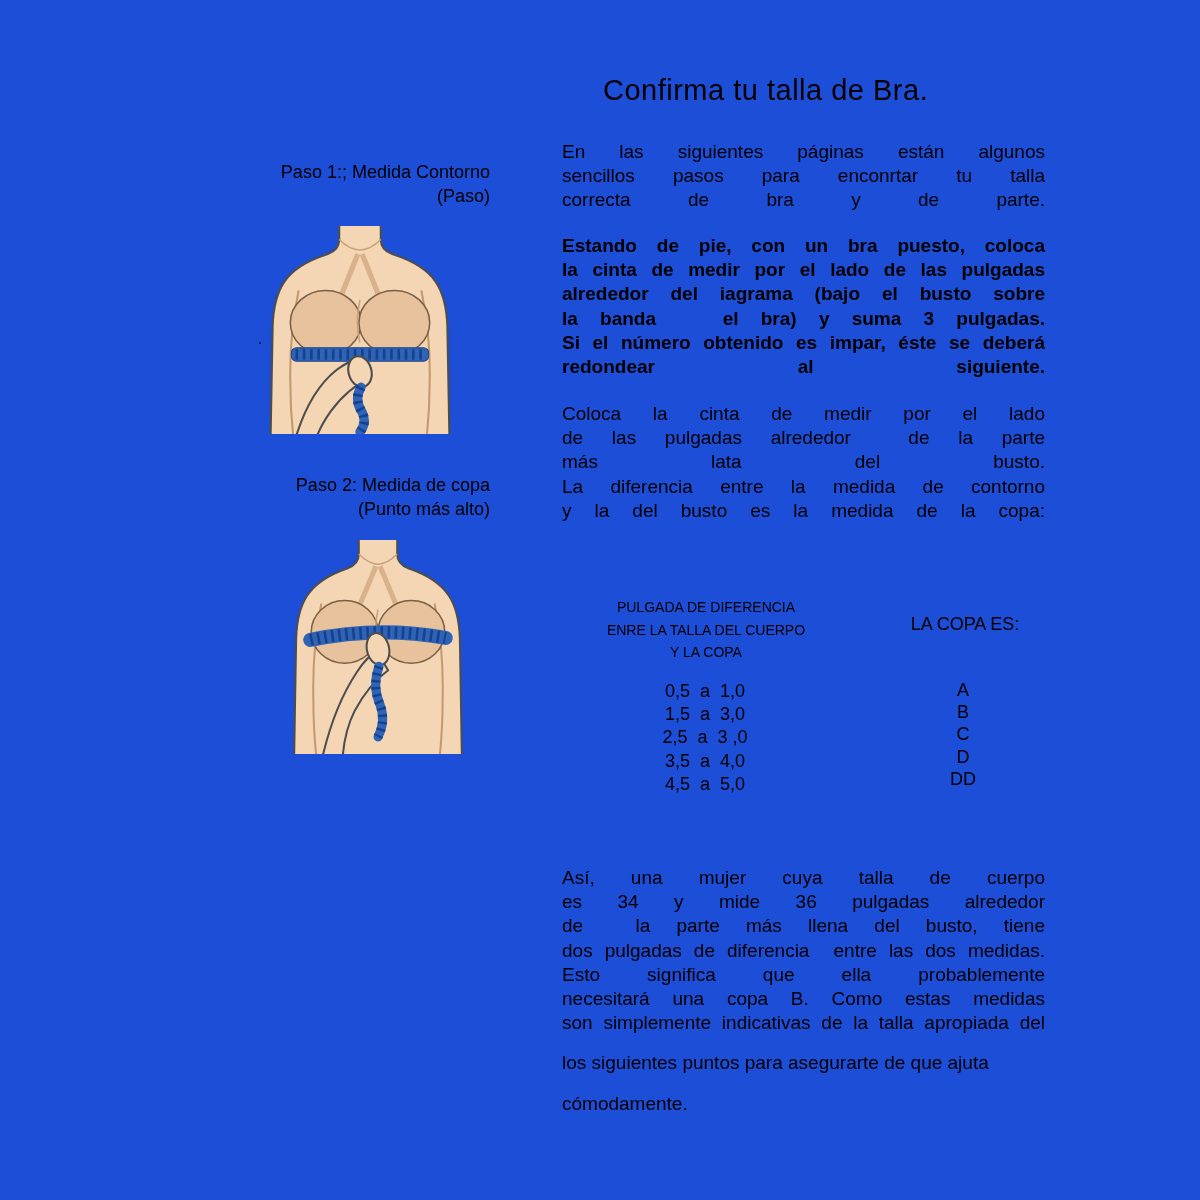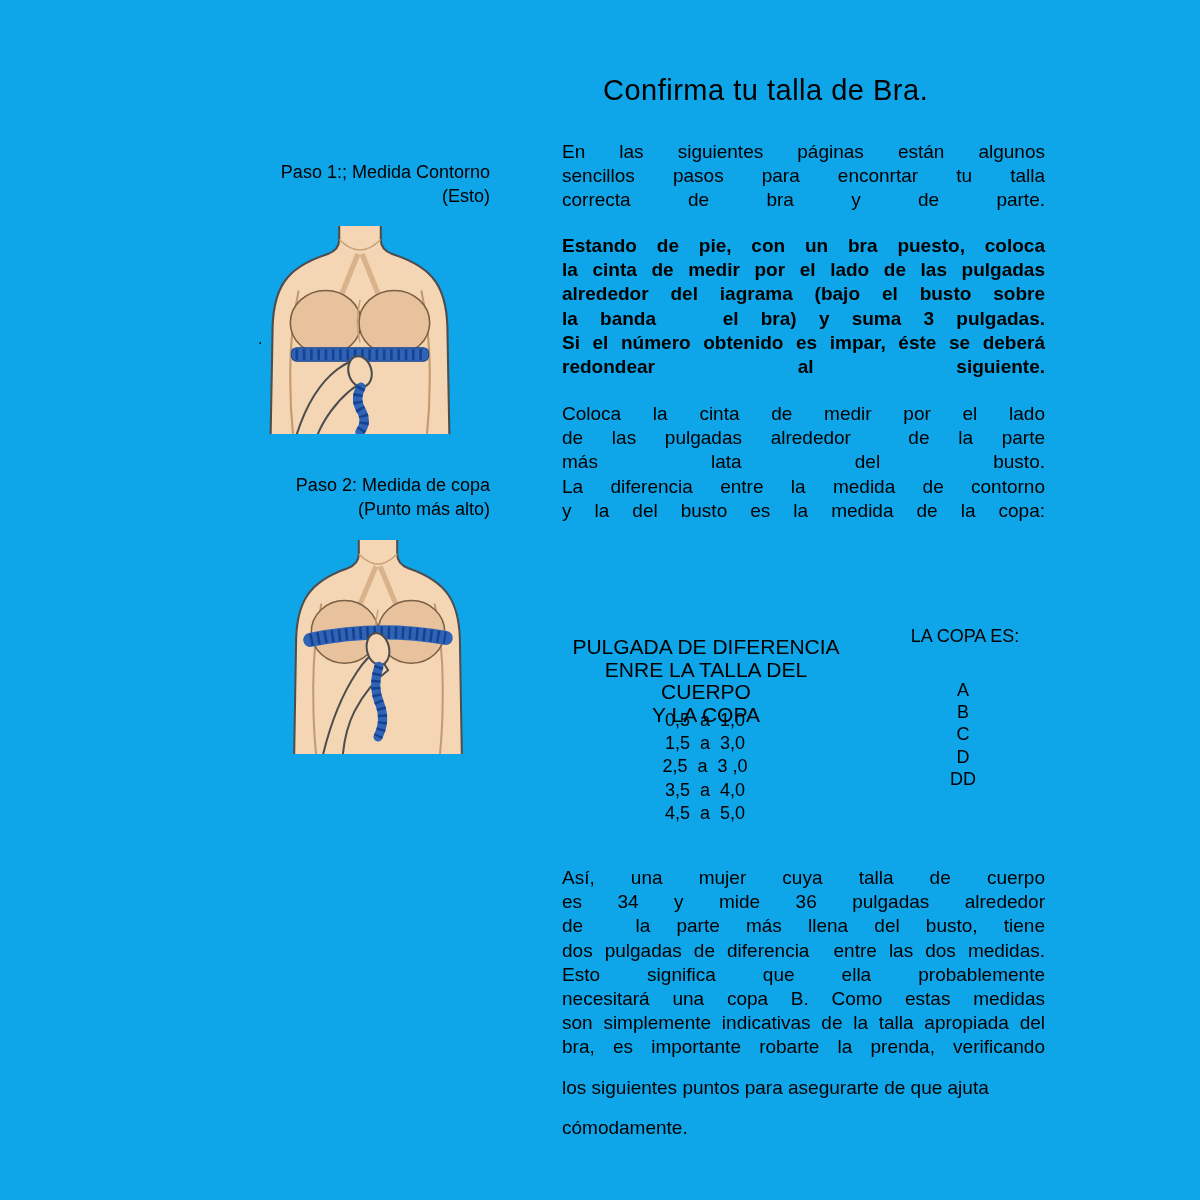--- a/index.html
+++ b/index.html
@@ -1,33 +1,33 @@
 <!DOCTYPE html>
 <html><head>
 <meta charset="utf-8">
 <style>
   html,body{margin:0;padding:0;background:#ffffff;}
   .page{
-    position:relative;width:1200px;height:1200px;background:#0ea5e9;
+    position:relative;width:1200px;height:1200px;background:#1d4ed8;
     font-family:"Liberation Sans","DejaVu Sans",sans-serif;color:#000;
     overflow:hidden;
   }
   .abs{position:absolute;}
   .title{
     font-size:29px;font-weight:400;white-space:nowrap;
     left:603px;top:55px;letter-spacing:0.5px;
   }
   .caption{width:250px;text-align:right;font-size:18px;line-height:24px;}
   .para{width:483px;left:562px;font-size:19px;line-height:24.2px;}
   .jline{text-align:justify;text-align-last:justify;}
   .closing .jline:nth-last-child(-n+2){text-align-last:left;margin-top:16px;}
   .center{text-align:center;}
-  .tbl-h{width:272px;left:570px;top:596px;font-size:21px;line-height:22.5px;margin-top:40px;}
-  .cup-h{width:160px;left:885px;top:614px;font-size:18px;margin-top:12px;}
-  .ranges{width:160px;left:625px;top:709px;font-size:18px;line-height:23.2px;}
+  .tbl-h{width:272px;left:570px;top:596px;font-size:14px;line-height:22.5px;}
+  .cup-h{width:160px;left:885px;top:614px;font-size:18px;}
+  .ranges{width:160px;left:625px;top:680px;font-size:18px;line-height:23.2px;}
   .cups{width:100px;left:913px;top:679px;font-size:18px;line-height:22.2px;}
   .stray{left:258px;top:330px;font-size:16px;}
   
   .skin{fill:#f4d5b4;stroke:#4d4d4d;stroke-width:2;stroke-linejoin:round;}
   .crease{fill:none;stroke:#c39a6f;stroke-width:2;}
   .crease2{fill:none;stroke:#caa178;stroke-width:1.5;}
   .strap{stroke:#d9b28c;stroke-width:5;fill:none;}
   .cup{fill:#e7c29c;stroke:#7a5f43;stroke-width:1.5;}
   .tape{fill:#2e63b5;stroke:#1c4390;stroke-width:1;}
   .tapestripes{stroke:#16418f;stroke-width:10;stroke-dasharray:2.5 4.5;fill:none;}
@@ -38,21 +38,21 @@
 </style>
 </head>
 <body>
 
 <div class="page">
 
   <h1 class="abs title">Confirma tu talla de Bra.</h1>
 
   <div class="abs caption" style="left:240px;top:160px;">
     <div>Paso 1:; Medida Contorno</div>
-    <div>(Esto)</div>
+    <div>(Paso)</div>
   </div>
 
   <svg class="abs" style="left:256px;top:226px;" width="208" height="208" viewBox="0 0 200 200">
     <g>
       <path class="skin" d="M80,-4 L80,13 Q80,23 69,27 Q38,37 27,54 Q17,69 16,96 L14,204 L186,204 L184,96 Q183,69 173,54 Q162,37 131,27 Q120,23 120,13 L120,-4 Z"></path>
       <path class="crease" d="M41,62 Q32,105 33,150 Q33,178 36,204"></path>
       <path class="crease" d="M159,62 Q168,105 167,150 Q167,178 164,204"></path>
       <path class="crease2" d="M80,13 Q90,23 100,23 Q110,23 120,13"></path>
     </g>
     <g>
@@ -159,18 +159,17 @@
     </div>
 
   <div class="abs para closing" style="top:866px;">
       <div class="jline">Así, una mujer cuya talla de cuerpo</div>
       <div class="jline">es 34 y mide 36 pulgadas alrededor</div>
       <div class="jline">de &nbsp;la parte más llena del busto, tiene</div>
       <div class="jline">dos pulgadas de diferencia &nbsp;entre las dos medidas.</div>
       <div class="jline">Esto significa que ella probablemente</div>
       <div class="jline">necesitará una copa B. Como estas medidas</div>
       <div class="jline">son simplemente indicativas de la talla apropiada del</div>
-      <div class="jline">bra, es importante robarte la prenda, verificando</div>
       <div class="jline">los siguientes puntos para asegurarte de que ajuta</div>
       <div class="jline">cómodamente.</div>
     </div>
 
 </div>
 
 </body></html>

